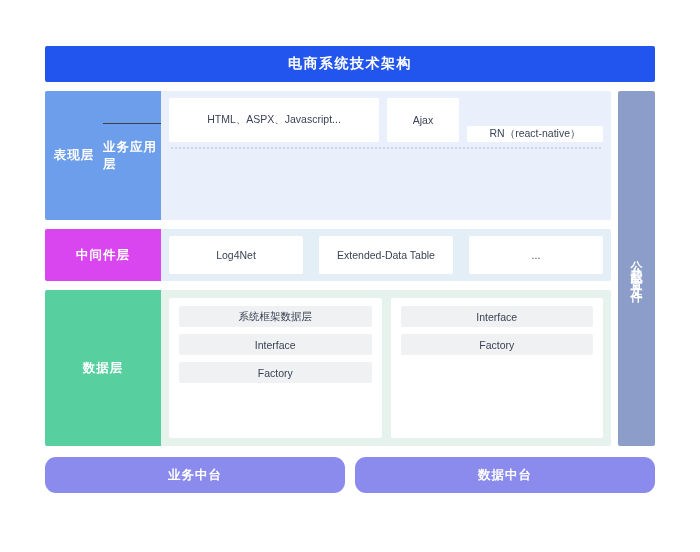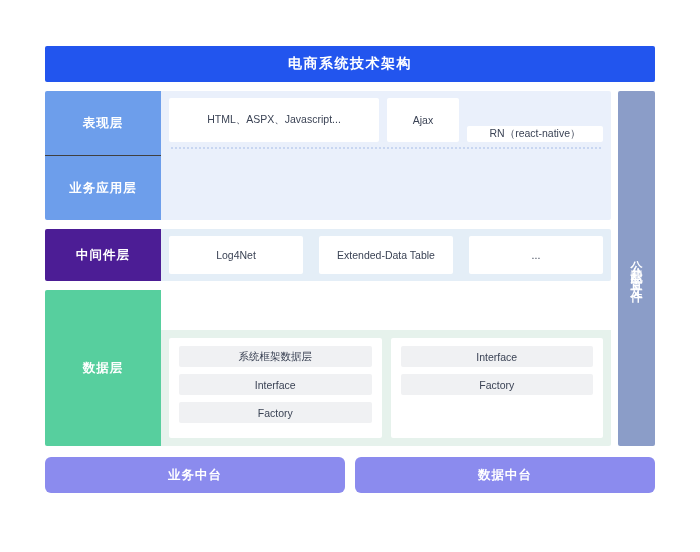--- a/index.html
+++ b/index.html
@@ -57,21 +57,21 @@
   .band {
     display: flex;
     align-items: stretch;
     border-radius: 2px;
     overflow: hidden;
   }
   .band-label {
     width: 116px;
     flex: 0 0 116px;
     display: flex;
-    flex-direction: column;
+    flex-direction: row;
     align-items: center;
     justify-content: center;
     color: #ffffff;
     font-size: 12.5px;
     font-weight: bold;
     letter-spacing: 1px;
   }
   .band-body {
     flex: 1 1 auto;
     box-sizing: border-box;
@@ -137,21 +137,21 @@
     text-align: left;
     font-size: 9.5px;
     color: #3b4355;
   }
 
   
   .band-mid {
     height: 52px;
   }
   .band-mid .band-label {
-    background: #4c1d95;
+    background: #d946ef;
   }
   .band-mid .band-body {
     background: #e4eef7;
     padding: 7px 8px;
     display: flex;
     gap: 16px;
   }
   .band-mid .white-box { flex: 1 1 0; font-size: 10.5px; }
 
   
@@ -160,21 +160,20 @@
   }
   .band-data .band-label {
     background: #57cf9e;
   }
   .band-data .band-body {
     background: #e6f2ec;
     padding: 8px 8px;
     display: flex;
     flex-direction: column;
     gap: 8px;
-    margin-top: 40px;
   }
   .data-top {
     display: flex;
     gap: 9px;
     flex: 1 1 auto;
   }
   .data-card {
     flex: 1 1 0;
     background: #ffffff;
     border-radius: 2px;
@@ -232,21 +231,21 @@
   
   .bottom-row {
     display: flex;
     gap: 10px;
     margin-top: 11px;
     height: 36px;
   }
   .bottom-bar {
     flex: 1 1 0;
     background: #8b8bee;
-    border-radius: 6px;
+    border-radius: 11px;
     display: flex;
     align-items: center;
     justify-content: center;
     color: #ffffff;
     font-size: 12.5px;
     font-weight: bold;
     letter-spacing: 1px;
   }
 </style>
 </head>

